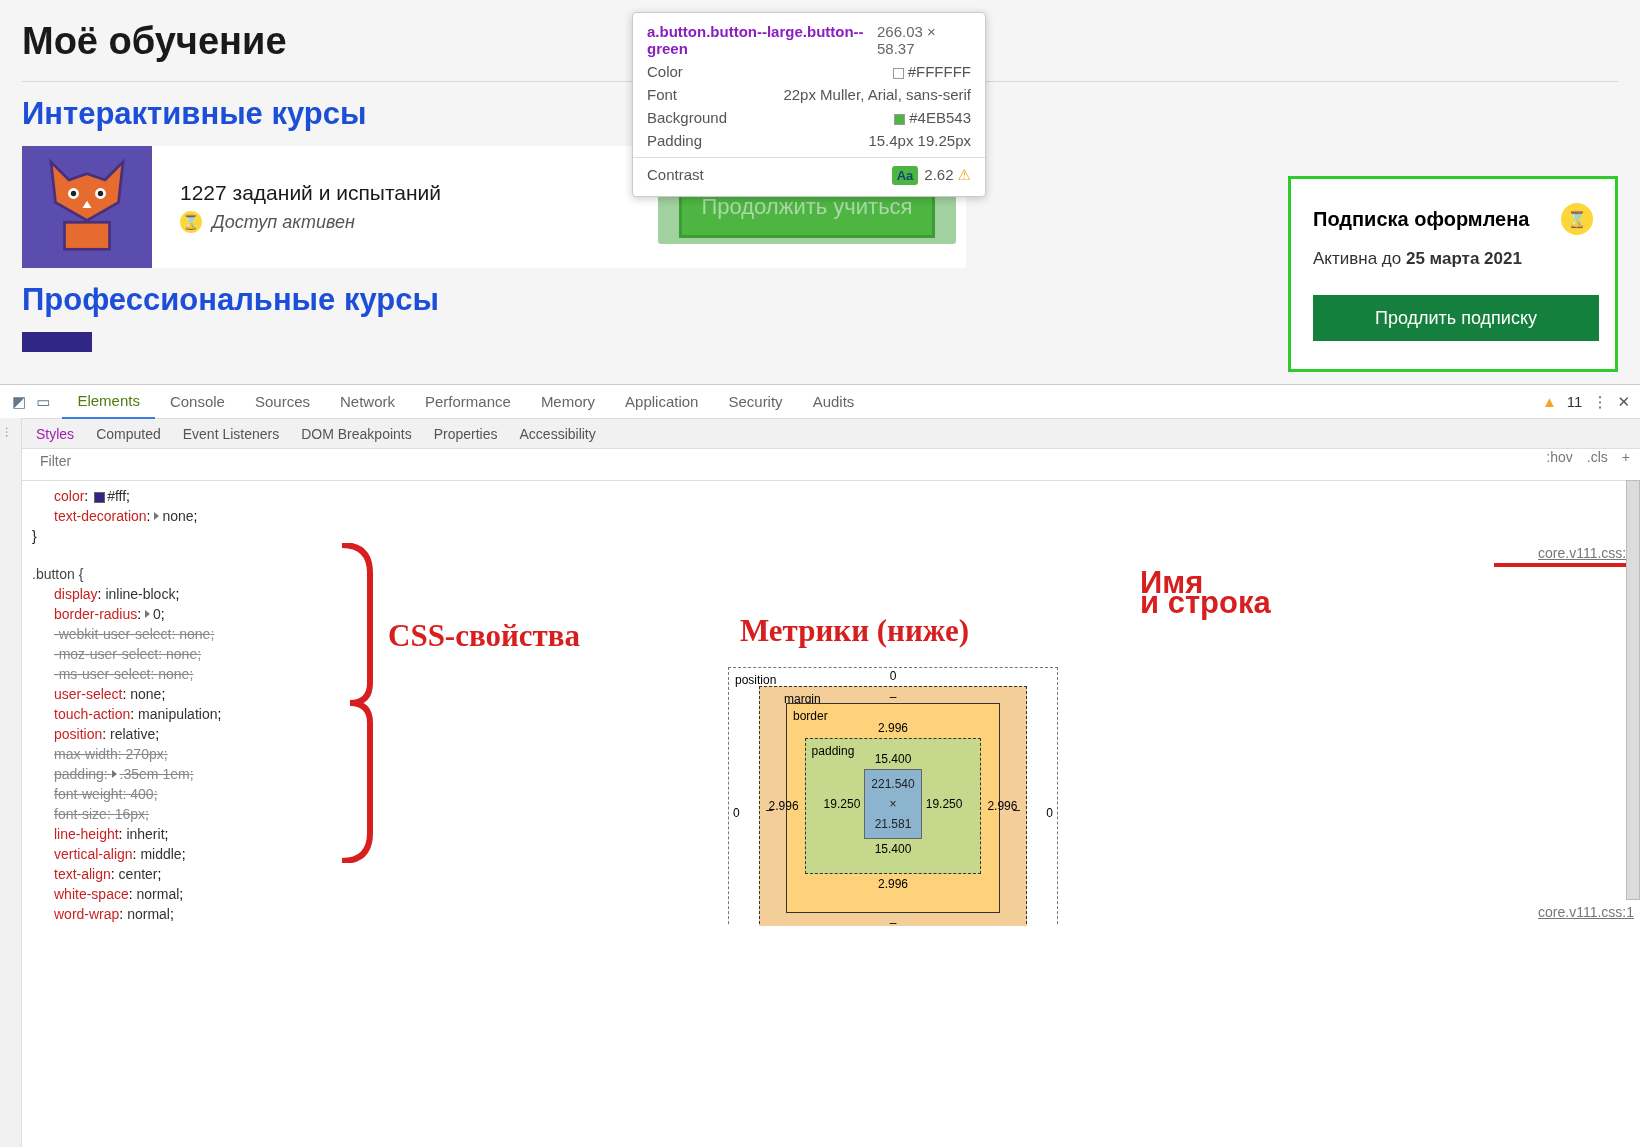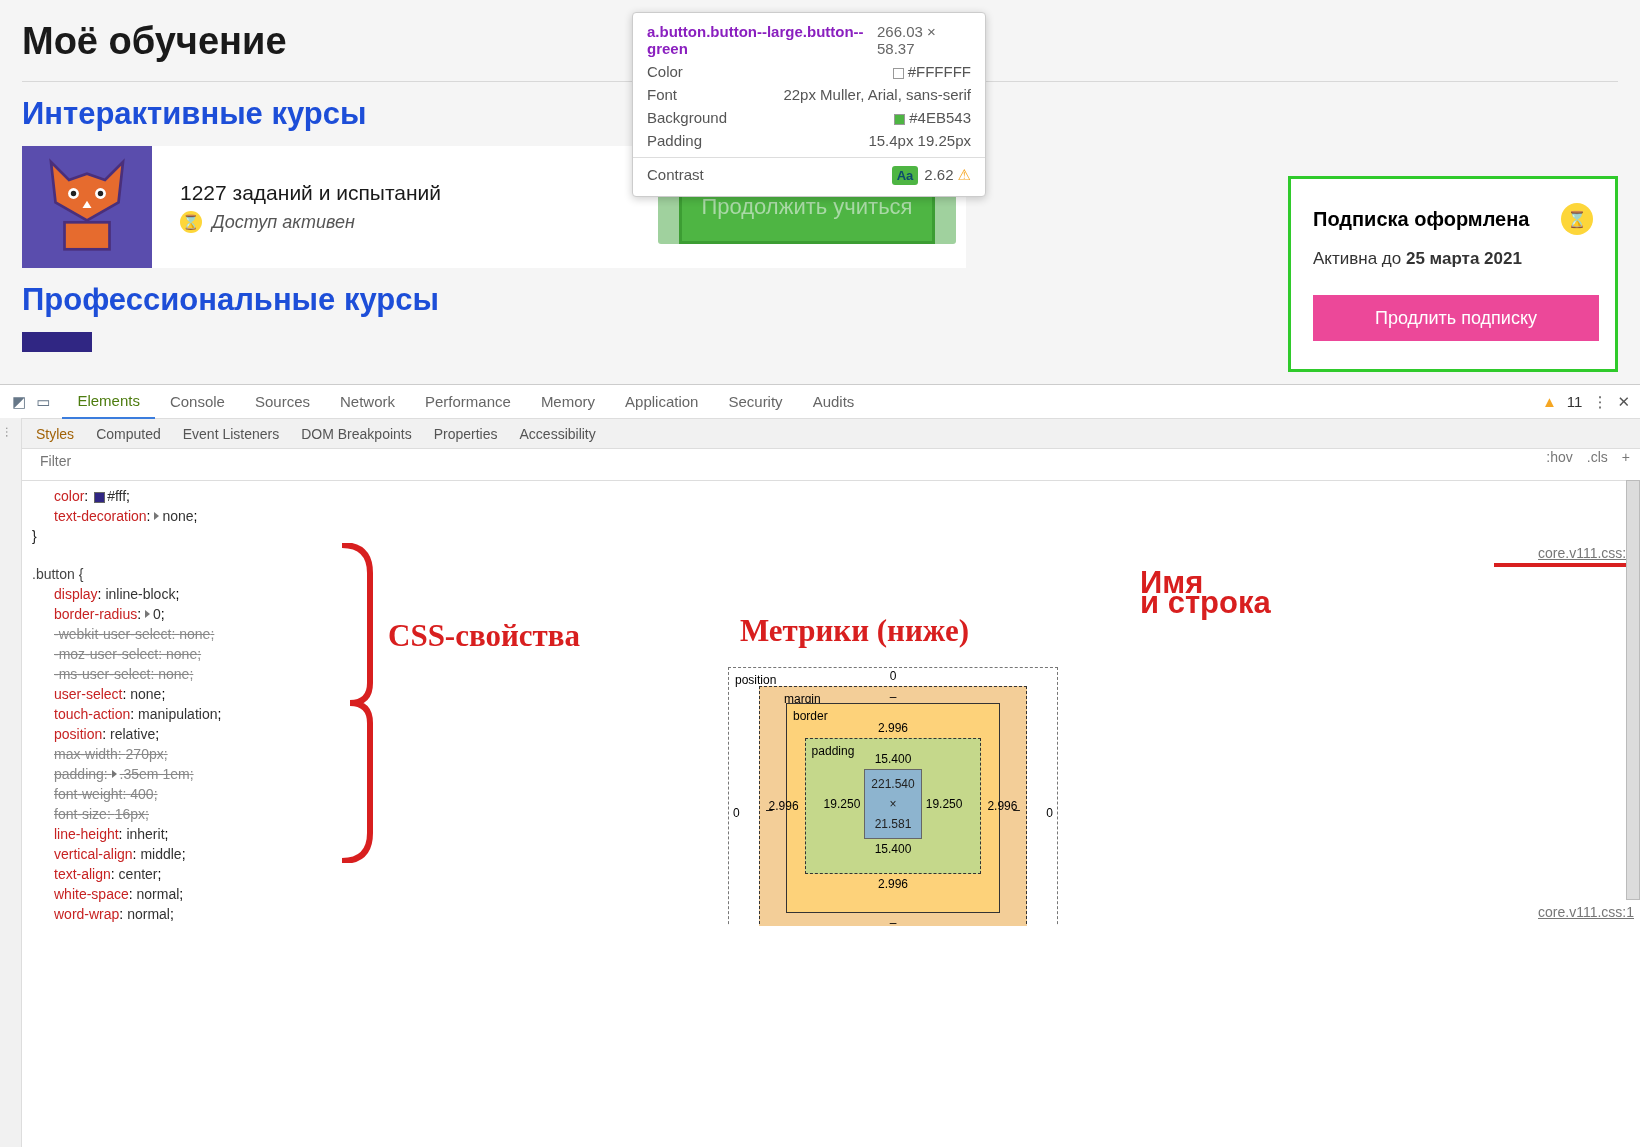--- a/index.html
+++ b/index.html
@@ -13,30 +13,30 @@
 
 .course-card { background: #fff; display: flex; align-items: center; height: 122px; width: 944px; }
 .avatar { width: 130px; height: 122px; background: #5a4dad; display: flex; align-items: center; justify-content: center; }
 .avatar svg { width: 90px; height: 100px; }
 .course-mid { padding-left: 28px; flex: 1; }
 .course-mid .title { font-size: 21px; font-weight: 400; color: #1a1a1a; }
 .course-mid .sub { display: flex; align-items: center; gap: 10px; margin-top: 6px; }
 .badgeY { width: 22px; height: 22px; border-radius: 50%; background: #fdd63a; display: inline-flex; align-items: center; justify-content: center; font-weight: 900; font-size: 14px; }
 .course-mid .sub span.txt { color: #555; font-style: italic; font-size: 18px; }
 
-.continue-wrap { width: 298px; height: 74px; background: #a0d19e; border-radius: 3px; display: flex; justify-content: center; margin-right: 10px; }
+.continue-wrap { width: 298px; height: 74px; background: #a0d19e; border-radius: 3px; display: flex; align-items: center; justify-content: center; margin-right: 10px; }
 .continue-btn { background: #4eb543; color: #aad9a7; border: 3px solid #3c9d33; padding: 15px 19px; font-size: 22px; cursor: pointer; }
 
 .sub-card { width: 330px; height: 196px; border: 3px solid #2fca2b; background: #fff; position: absolute; right: 22px; top: 176px; padding: 24px 22px; }
 .sub-card .row1 { display: flex; justify-content: space-between; align-items: center; }
 .sub-card .row1 .t { font-size: 20px; font-weight: 800; }
 .sub-card .row1 .b { width: 32px; height: 32px; border-radius: 50%; background: #fdd63a; display: flex; align-items: center; justify-content: center; font-weight: 900; }
 .sub-card .row2 { margin-top: 14px; font-size: 17px; color: #333; }
 .sub-card .row2 b { font-weight: 800; }
-.sub-card .btn { width: 286px; height: 46px; background: #ec4899; color: #fff; border: 0; font-size: 18px; margin-top: 26px; cursor: pointer; }
+.sub-card .btn { width: 286px; height: 46px; background: #15803d; color: #fff; border: 0; font-size: 18px; margin-top: 26px; cursor: pointer; }
 
 .dark-strip { width: 70px; height: 20px; background: #302683; margin-top: 2px; }
 
 
 .tooltip { position: absolute; top: 12px; left: 632px; width: 354px; background: #fff; border: 1px solid #ccc; border-radius: 4px; box-shadow: 0 2px 8px rgba(0,0,0,.2); font-size: 15px; padding: 10px 14px 12px; }
 .tooltip .head { display: flex; justify-content: space-between; }
 .tooltip .sel { color: #8a1fbf; font-weight: 700; max-width: 230px; }
 .tooltip .dim { color: #666; }
 .tooltip .line { display: flex; justify-content: space-between; margin-top: 6px; color: #555; }
 .tooltip .sw { width: 11px; height: 11px; display: inline-block; border: 1px solid #999; margin-right: 4px; vertical-align: middle; }
@@ -49,21 +49,21 @@
 .dtabs { display: flex; align-items: center; height: 34px; border-bottom: 1px solid #ddd; font-size: 15px; color: #666; }
 .dtabs .icons { display: flex; gap: 10px; padding: 0 12px; color: #678; }
 .dtabs .tab { padding: 0 15px; height: 34px; display: flex; align-items: center; cursor: pointer; }
 .dtabs .tab.active { color: #4d7c0f; border-bottom: 2px solid #3b7ddd; }
 .dtabs .right { margin-left: auto; display: flex; align-items: center; gap: 10px; padding-right: 10px; color: #555; }
 .dtabs .wcount { color: #333; }
 .dtabs .wtri { color: #f5a623; }
 
 .sub-tabs { display: flex; align-items: center; border-bottom: 1px solid #ddd; background: #f1f1f1; height: 30px; font-size: 14px; padding-left: 36px; color: #555; gap: 22px; }
 .sub-tabs .st { cursor: pointer; }
-.sub-tabs .st.active { color: #a16207; }
+.sub-tabs .st.active { color: #a21caf; }
 
 .filter-row { display: flex; align-items: flex-start; border-bottom: 1px solid #ddd; height: 32px; }
 .filter-row input { flex: 1; border: 0; padding: 4px 8px; font-size: 14px; color: #888; outline: none; margin-left: 32px; }
 .filter-row .r { color: #777; font-size: 14px; display: flex; gap: 14px; padding-right: 10px; font-family: ui-monospace, Menlo, monospace; }
 
 
 .styles-pane { position: relative; height: 445px; font-family: ui-monospace, Menlo, Consolas, monospace; font-size: 14px; padding: 5px 0 0 32px; line-height: 20px; overflow: hidden; }
 .styles-pane .loc { position: absolute; right: 6px; color: #777; text-decoration: underline; font-size: 14px; }
 .styles-pane .loc.red::after { content: ""; display: block; width: 140px; height: 4px; background: #d81f1f; position: absolute; right: 0; top: 20px; }
 .prop { color: #c72222; }

